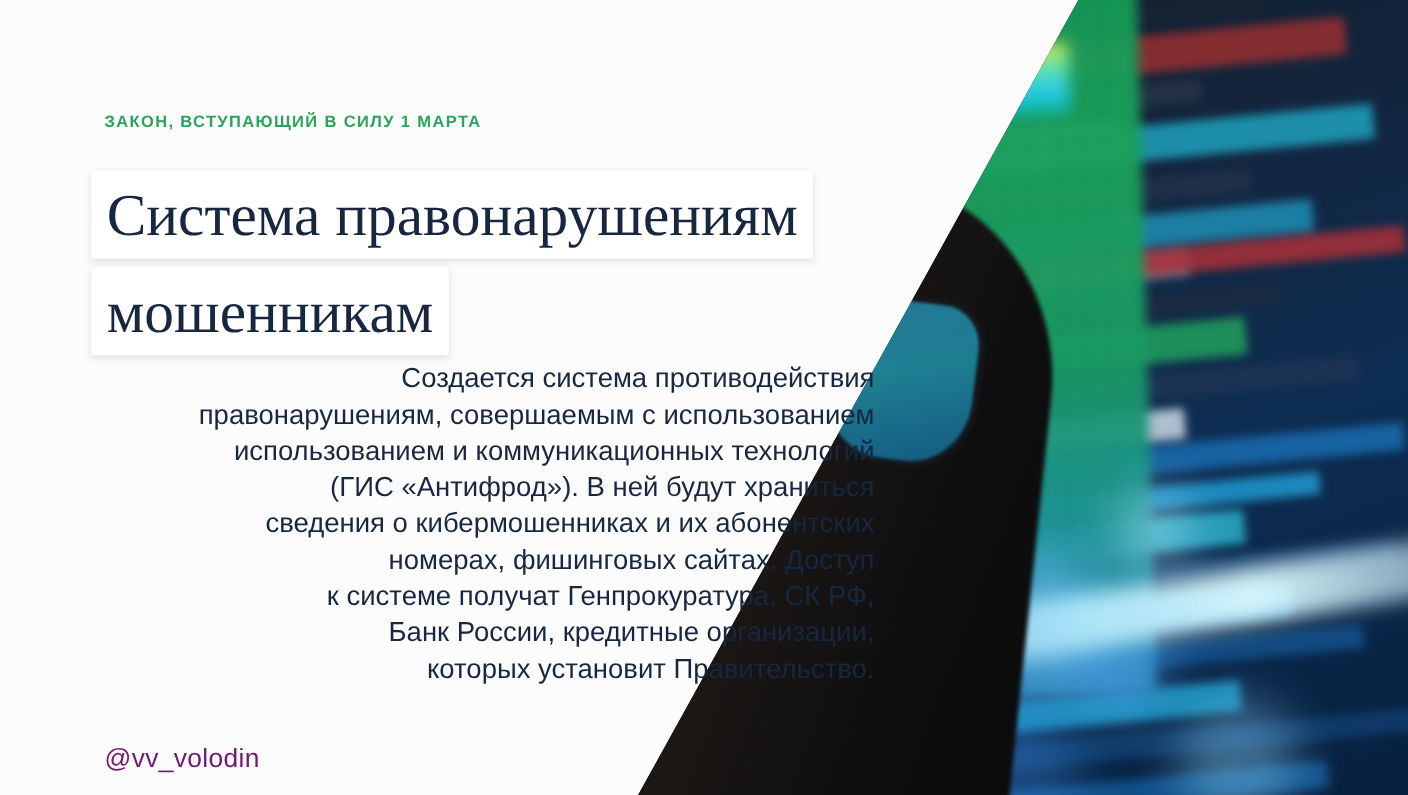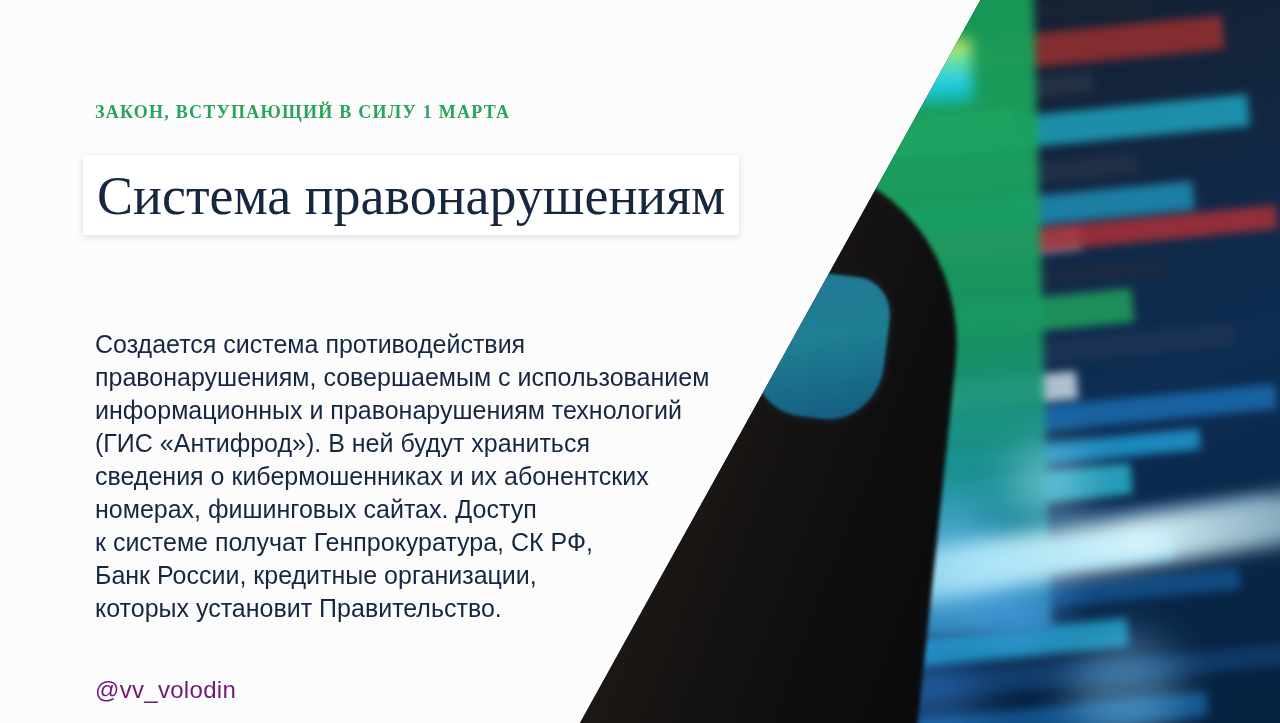--- a/index.html
+++ b/index.html
@@ -169,26 +169,25 @@
     background: linear-gradient(165deg, rgba(40,150,190,0.75) 0%, rgba(35,185,215,0.65) 45%, rgba(20,120,175,0.7) 100%);
     transform: rotate(7deg);
     filter: blur(1.4px);
   }
 
   
   .kicker {
     position: absolute;
     left: 95px;
     top: 102px;
-    font-size: 18px;
+    font-size: 15px;
     font-weight: 700;
     letter-spacing: 1.25px;
     color: #2ba35c;
     white-space: nowrap;
-    font-family: Liberation Serif, serif;
   }
 
   .headline {
     position: absolute;
     left: 83px;
     top: 155px;
     width: 760px;
   }
   .headline-line {
     display: table;
@@ -207,20 +206,21 @@
 
   .body-copy {
     position: absolute;
     left: 95px;
     top: 328px;
     width: 700px;
     color: #16273f;
     font-size: 25px;
     line-height: 33px;
     font-weight: 400;
+    text-align: right;
   }
   .body-copy p {
     margin: 0;
   }
 
   .handle {
     position: absolute;
     left: 95px;
     top: 676px;
     font-size: 24px;
@@ -277,26 +277,27 @@
       </div>
       <div class="glasses-arm"></div>
       <div class="glasses-lens"></div>
     </div>
   </div>
 
   <div class="kicker">ЗАКОН, ВСТУПАЮЩИЙ В СИЛУ 1 МАРТА</div>
 
   <div class="headline">
     <div class="headline-line">Система правонарушениям</div>
+    <div class="headline-line">мошенникам</div>
   </div>
 
   <div class="body-copy" id="body-host">
       <p>Создается система противодействия</p>
       <p>правонарушениям, совершаемым с использованием</p>
-      <p>информационных и правонарушениям технологий</p>
+      <p>использованием и коммуникационных технологий</p>
       <p>(ГИС «Антифрод»). В ней будут храниться</p>
       <p>сведения о кибермошенниках и их абонентских</p>
       <p>номерах, фишинговых сайтах. Доступ</p>
       <p>к системе получат Генпрокуратура, СК РФ,</p>
       <p>Банк России, кредитные организации,</p>
       <p>которых установит Правительство.</p>
     </div>
 
   <div class="handle">@vv_volodin</div>
 

